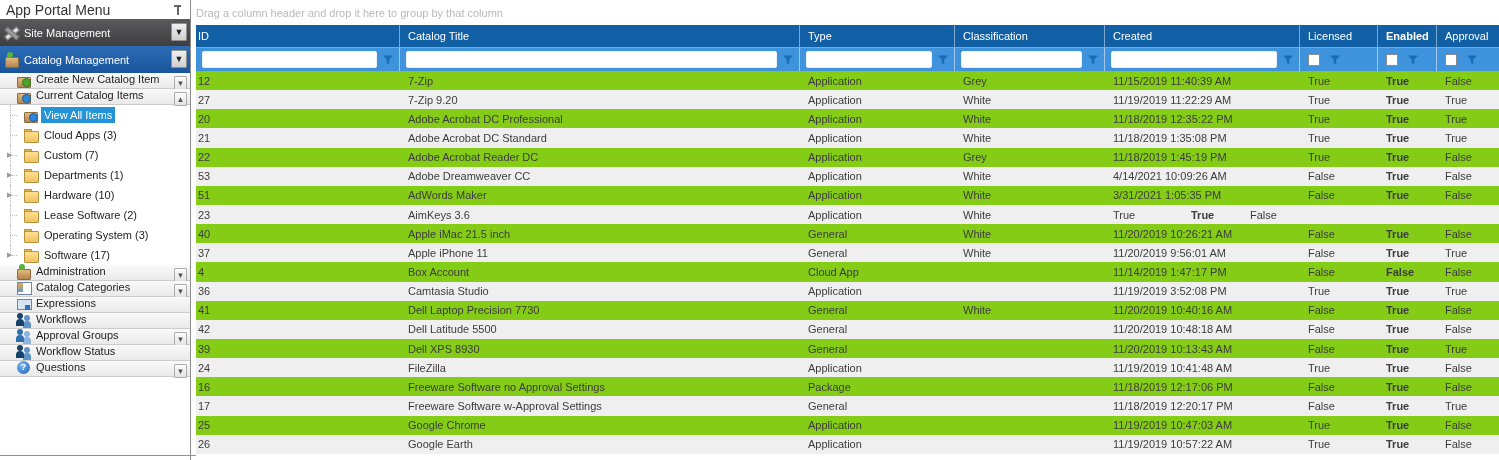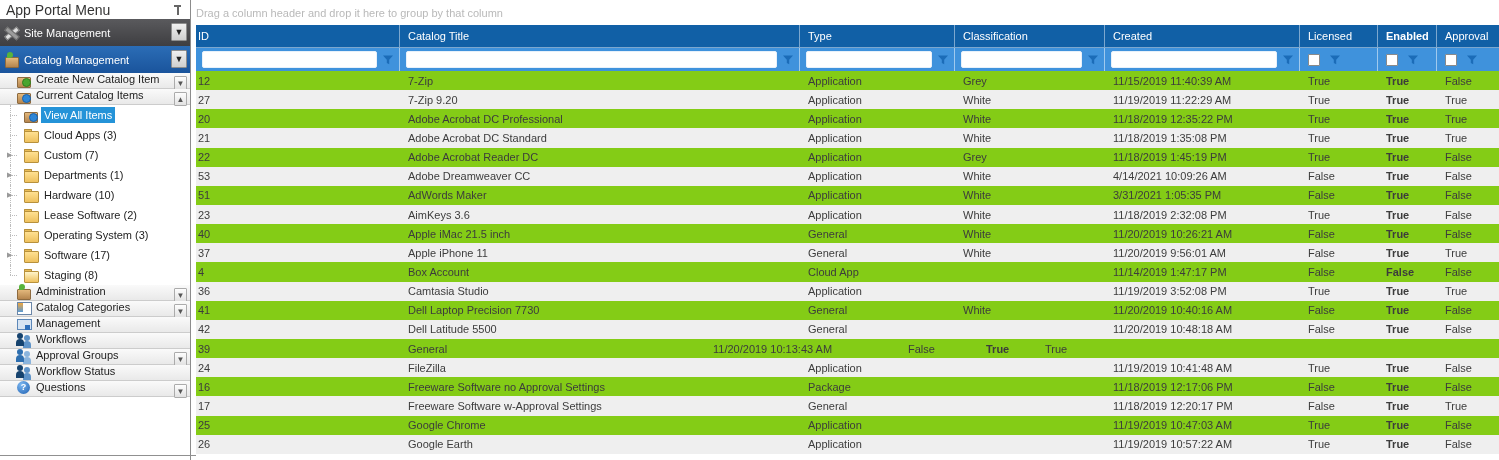--- a/index.html
+++ b/index.html
@@ -181,44 +181,39 @@
         <span class="ic" data-icon="folder"></span>
         <span class="tree-label">Operating System (3)</span>
       </div>
 
       <div class="tree-item" data-selected="false">
         <span class="tree-arrow">▶</span>
         <span class="ic" data-icon="folder"></span>
         <span class="tree-label">Software (17)</span>
       </div>
 
-      <div class="tree-item" data-selected="false">
-        <span class="tree-arrow"></span>
-        <span class="ic" data-icon="folder-docs"></span>
-        <span class="tree-label">Staging (8)</span>
-      </div>
     </div>
 
   <div>
 
       <div class="subitem">
         <span class="ic" data-icon="package-sprout-sm"></span>
         <span class="sublabel">Administration</span>
         <span class="dd">▼</span>
       </div>
 
       <div class="subitem">
         <span class="ic" data-icon="window-table"></span>
         <span class="sublabel">Catalog Categories</span>
         <span class="dd">▼</span>
       </div>
 
       <div class="subitem">
         <span class="ic" data-icon="window-blue"></span>
-        <span class="sublabel">Management</span>
+        <span class="sublabel">Expressions</span>
 
       </div>
 
       <div class="subitem">
         <span class="ic" data-icon="people"></span>
         <span class="sublabel">Workflows</span>
 
       </div>
 
       <div class="subitem">
@@ -405,21 +400,20 @@
         <div class="cell c5">False</div>
         <div class="cell c6">True</div>
         <div class="cell c7">False</div>
       </div>
 
       <div class="row">
         <div class="cell c0">23</div>
         <div class="cell c1">AimKeys 3.6</div>
         <div class="cell c2">Application</div>
         <div class="cell c3">White</div>
-        <div class="cell c4">11/18/2019 2:32:08 PM</div>
         <div class="cell c5">True</div>
         <div class="cell c6">True</div>
         <div class="cell c7">False</div>
       </div>
 
       <div class="row">
         <div class="cell c0">40</div>
         <div class="cell c1">Apple iMac 21.5 inch</div>
         <div class="cell c2">General</div>
         <div class="cell c3">White</div>
@@ -479,20 +473,21 @@
         <div class="cell c2">General</div>
         <div class="cell c3"></div>
         <div class="cell c4">11/20/2019 10:48:18 AM</div>
         <div class="cell c5">False</div>
         <div class="cell c6">True</div>
         <div class="cell c7">False</div>
       </div>
 
       <div class="row">
         <div class="cell c0">39</div>
+        <div class="cell c1">Dell XPS 8930</div>
         <div class="cell c2">General</div>
         <div class="cell c3"></div>
         <div class="cell c4">11/20/2019 10:13:43 AM</div>
         <div class="cell c5">False</div>
         <div class="cell c6">True</div>
         <div class="cell c7">True</div>
       </div>
 
       <div class="row">
         <div class="cell c0">24</div>

